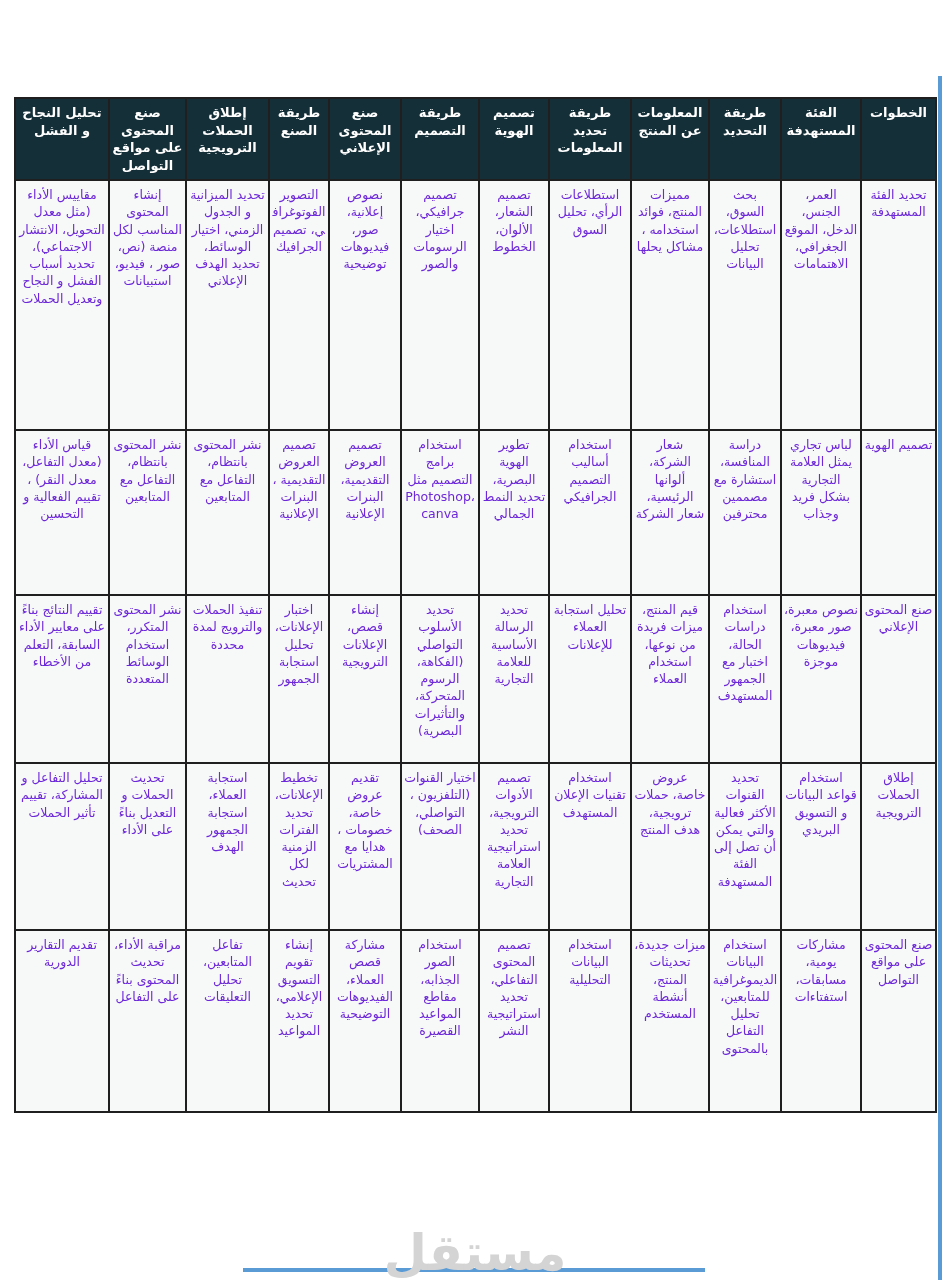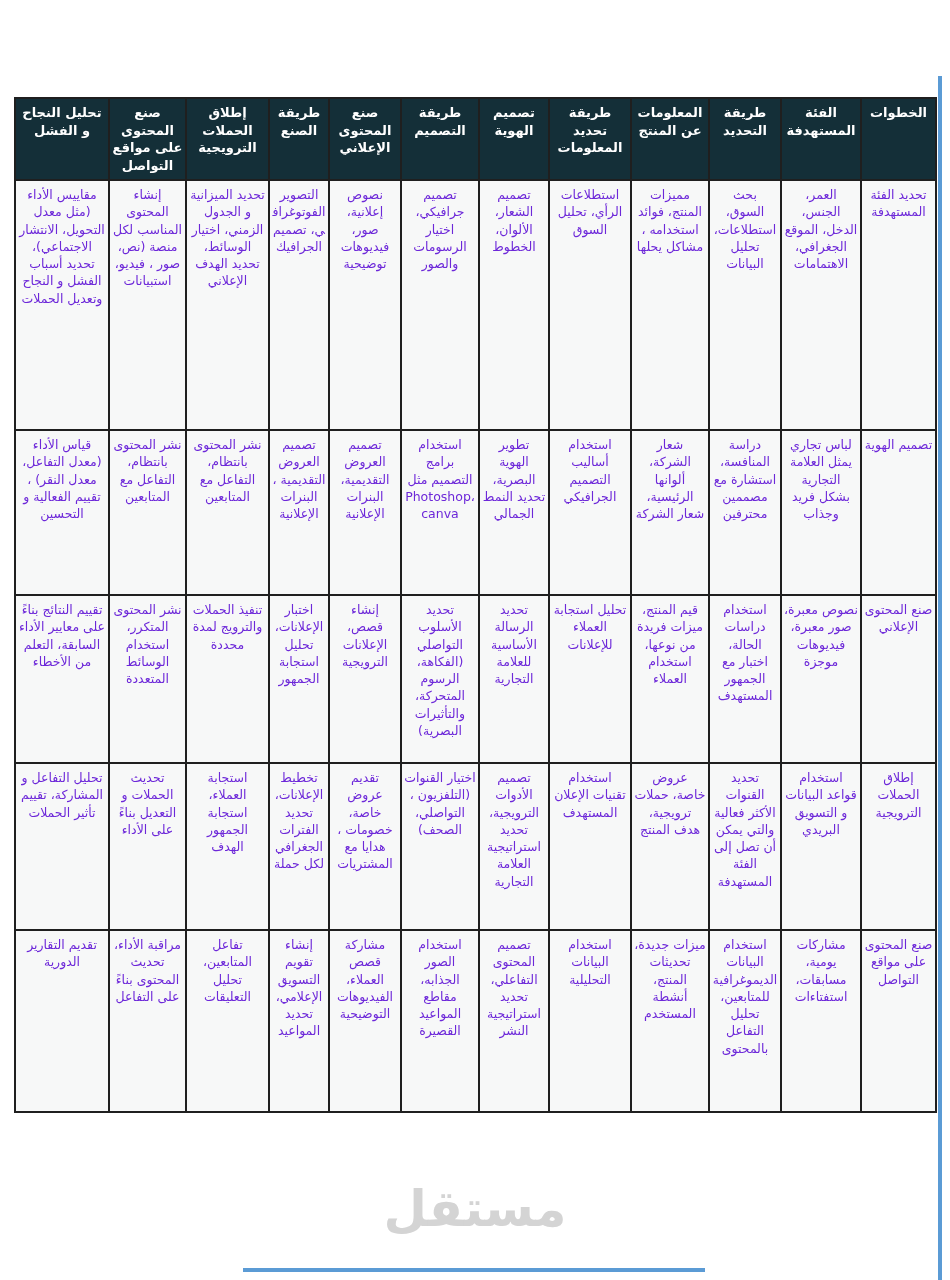--- a/index.html
+++ b/index.html
@@ -41,21 +41,21 @@
     left:938px;top:76px;width:4px;height:1204px;
     background:#5b9bd5;
   }
   .accent-line-horizontal{
     position:absolute;
     left:243px;top:1268px;width:462px;height:4px;
     background:#5b9bd5;
   }
   .watermark{
     position:absolute;
-    left:0;top:1184px;width:950px;
+    left:0;top:1228px;width:950px;
     text-align:center;
     color:#d4d4d4;
     user-select:none;
   }
   .watermark .logo-ar{
     font-size:50px;
     font-weight:bold;
     line-height:1.0;
     direction:rtl;
   }
@@ -145,21 +145,21 @@
       </tr>
       <tr style="height: 167px;">
         <td>إطلاق الحملات الترويجية</td>
         <td>استخدام قواعد البيانات و التسويق البريدي</td>
         <td>تحديد القنوات الأكثر فعالية والتي يمكن أن تصل إلى الفئة المستهدفة</td>
         <td>عروض خاصة، حملات ترويجية، هدف المنتج</td>
         <td>استخدام تقنيات الإعلان المستهدف</td>
         <td>تصميم الأدوات الترويجية، تحديد استراتيجية العلامة التجارية</td>
         <td>اختيار القنوات (التلفزيون ، التواصلي، الصحف)</td>
         <td>تقديم عروض خاصة، خصومات ، هدايا مع المشتريات</td>
-        <td>تخطيط الإعلانات، تحديد الفترات الجغرافي لكل حملة</td>
+        <td>تخطيط الإعلانات، تحديد الفترات الزمنية لكل تحديث</td>
         <td>استجابة العملاء، استجابة الجمهور الهدف</td>
         <td>تحديث الحملات و التعديل بناءً على الأداء</td>
         <td>تحليل التفاعل و المشاركة، تقييم تأثير الحملات</td>
       </tr>
       <tr style="height: 182px;">
         <td>صنع المحتوى على مواقع التواصل</td>
         <td>مشاركات يومية، مسابقات، استفتاءات</td>
         <td>استخدام البيانات الديموغرافية للمتابعين، تحليل التفاعل بالمحتوى</td>
         <td>ميزات جديدة، تحديثات المنتج، أنشطة المستخدم</td>
         <td>استخدام البيانات التحليلية</td>

